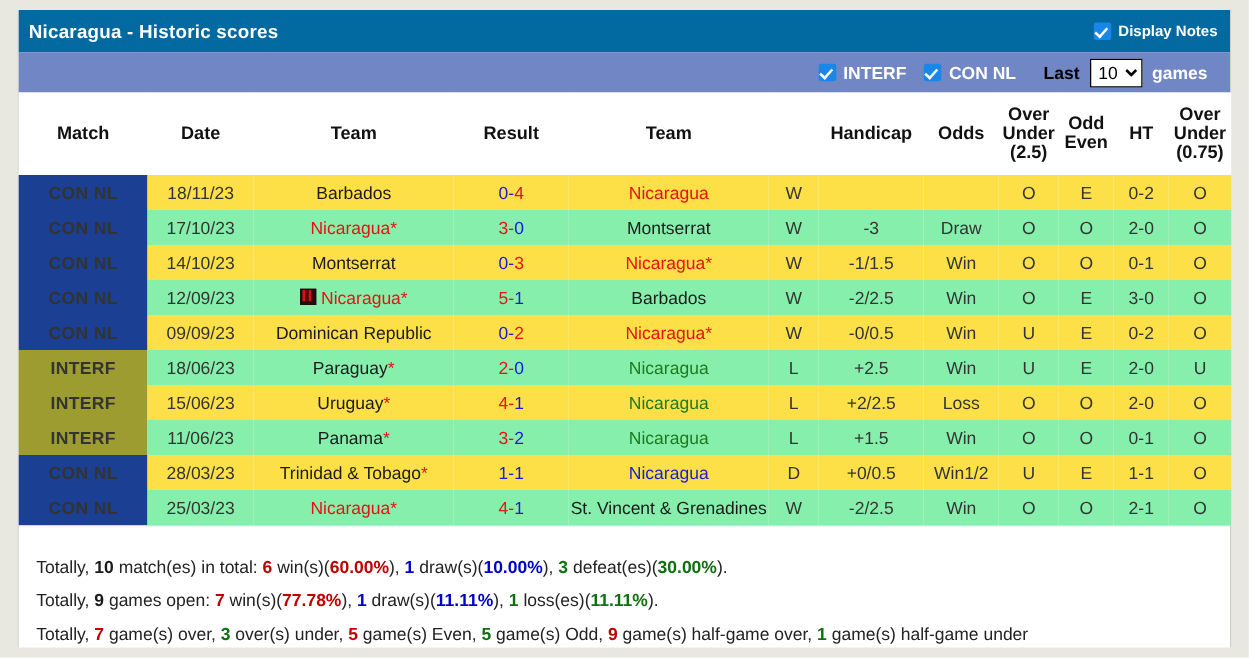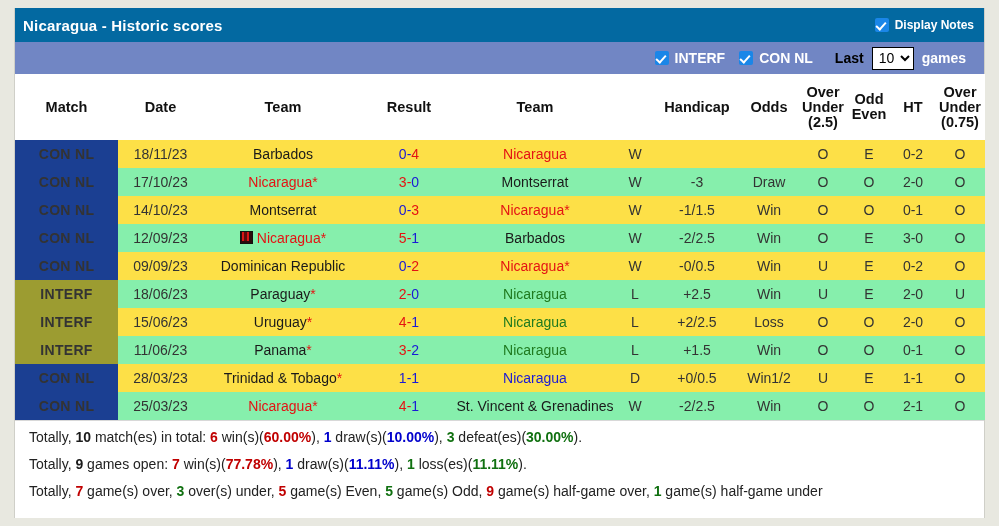--- a/index.html
+++ b/index.html
@@ -81,21 +81,21 @@
     display:inline-block;width:11px;height:11px;background:#2b0b0b;
     border:1px solid #111;position:relative;vertical-align:-1px;margin-right:4px;
   }
   .noteicon::after{
     content:"";position:absolute;left:1px;top:0px;width:7px;height:9px;
     background:linear-gradient(90deg,#d81414 0 2px,#5b0b0b 2px 5px,#d81414 5px 7px);
   }
   .tall td{height:40px;}
   
   .footer{
-    padding:8px 14px 6px 14px;font-size:14px;color:#222;
+    padding:24px 14px 6px 14px;font-size:14px;color:#222;
   }
   .footer .line{margin:0 0 11px 0;line-height:16px;white-space:nowrap;}
   .footer .line:last-child{margin-bottom:0;}
   .fred{color:#c00000;font-weight:bold;}
   .fblue{color:#0000cc;font-weight:bold;}
   .fgreen{color:#107010;font-weight:bold;}
   .fdark{color:#1a1a1a;font-weight:bold;}
   .sep{height:1px;background:#d8d8d8;margin:0;}
 </style>
 </head>

